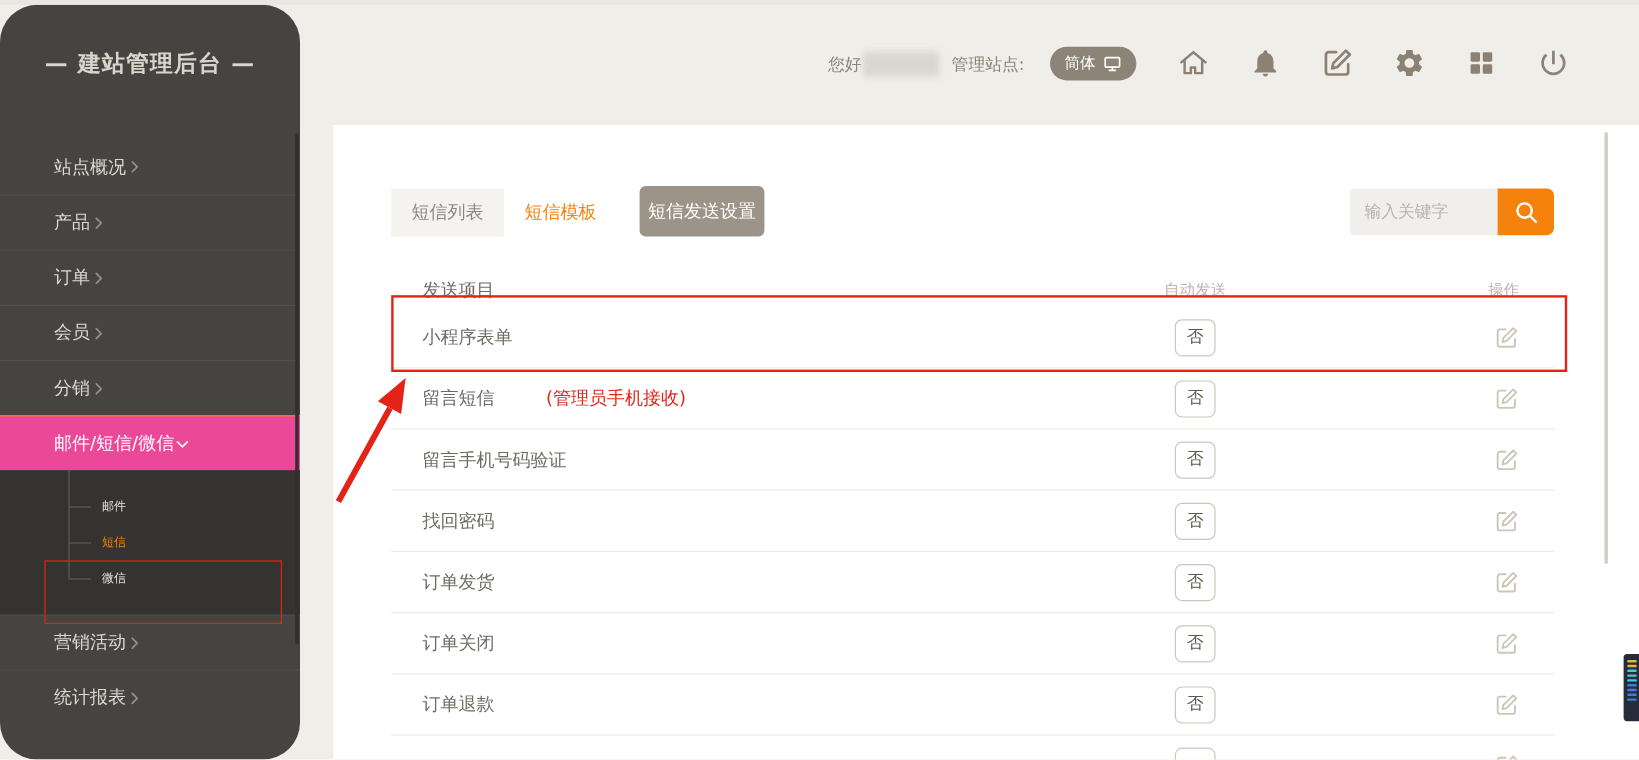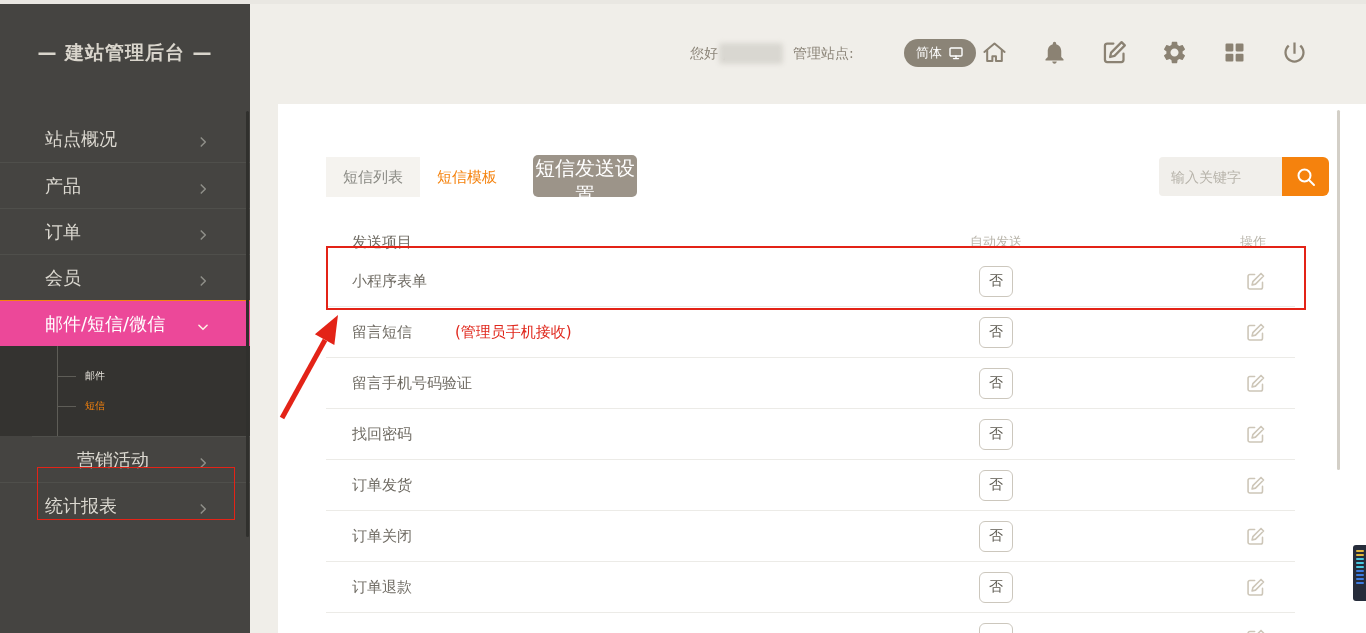--- a/index.html
+++ b/index.html
@@ -6,29 +6,29 @@
   html,body { width:1366px; height:633px; overflow:hidden; }
   body {
     position:relative;
     font-family:"DejaVu Sans","Liberation Sans",sans-serif;
     background:#f0eee9;
   }
   
   .top-strip { position:absolute; left:0; top:0; width:1366px; height:4px; background:#e9e7e2; z-index:6; }
 
   
-  .sidebar { position:absolute; left:0; top:4px; width:250px; height:629px; background:#454441; z-index:2; }
+  .sidebar { position:absolute; left:0; top:4px; width:250px; height:629px; background:#454441; z-index:2;border-radius:31px; }
   .side-title {
     margin-top:36px; text-align:center; color:#d9d5cc;
     font-size:19px; font-weight:bold; letter-spacing:1px;
   }
   .nav { position:absolute; left:0; top:112px; width:250px; }
   .nav-item {
-    height:46px; display:flex; align-items:center; justify-content:space-between;
-    padding:0 40px 0 45px; color:#dcd9d1; font-size:18px; cursor:pointer;
+    height:46px; display:flex; align-items:center; 
+    padding:0 40px 0 45px; color:#dcd9d1; font-size:15px; cursor:pointer;
     border-top:1px solid #4f4f4b;
   }
   .nav-item:first-child { border-top:none; }
   .nav-item .chev { width:14px; height:14px; color:#8f8f89; flex:0 0 auto; }
   .nav-item.active { background:#ec4899; color:#ffffff; border-top-color:#f5820d; }
   .nav-item.active .chev { color:#fdf3e4; }
   .submenu { position:relative; background:#343330; padding:15px 0; }
   .submenu .tree-v { position:absolute; left:57px; top:0; width:1px; height:90px; background:#5e5d57; }
   .sub-item {
     position:relative; height:30px; display:flex; align-items:center;
@@ -40,46 +40,45 @@
 
   
   .hdr-text { position:absolute; top:45px; color:#8b8478; font-size:14px; z-index:2; }
   .greeting { left:690px; }
   .site-label { left:793px; }
   .blur-box {
     position:absolute; left:719px; top:43px; width:64px; height:21px;
     background:#d9d7d1; border-radius:3px; filter:blur(2.5px); z-index:2;
   }
   .lang-pill {
-    position:absolute; left:904px; top:39px; height:28px; width:72px;
+    position:absolute; left:875px; top:39px; height:28px; width:72px;
     background:#8b8477; border-radius:14px; display:flex; align-items:center;
     justify-content:center; gap:6px; color:#fff; font-size:13px; cursor:pointer; z-index:2;
   }
   .icon-row { position:absolute; left:981px; top:39px; display:flex; gap:33px; z-index:2; }
   .hicon { width:27px; height:27px; color:#8b8273; cursor:pointer; display:flex; align-items:center; justify-content:center; }
   .hicon svg { width:100%; height:100%; }
 
   
   .panel { position:absolute; left:278px; top:104px; width:1172px; height:529px; background:#ffffff; z-index:1;text-decoration:underline; }
   .panel-scrollthumb { position:absolute; left:1337px; top:110px; width:3px; height:360px; background:#d3cfc7; border-radius:2px; z-index:4; }
 
   .tabs { position:absolute; left:48px; top:53px; display:flex; }
   .tab { width:94px; height:40px; display:flex; align-items:center; justify-content:center; font-size:15px; cursor:pointer; }
   .tab.inactive { background:#f5f3ef; color:#8a8a84; }
   .tab.active { background:#ffffff; color:#f5820d; }
   .settings-btn {
     position:absolute; left:255px; top:51px; width:104px; height:42px;
-    background:#9c9489; color:#ffffff; font-size:20px; border:none; border-radius:5px; cursor:pointer;
+    background:#9c9489; color:#ffffff; font-size:15px; border:none; border-radius:5px; cursor:pointer;
   }
   .searchbar { position:absolute; left:847px; top:53px; display:flex; height:39px; }
   .search-input {
     width:123px; height:39px; background:#f1efeb; border:none; outline:none;
     border-radius:4px 0 0 4px; padding:0 12px; font-size:14px; color:#6f6b63;
     font-family:"DejaVu Sans","Liberation Sans",sans-serif;
-    margin-left:34px;
   }
   .search-input::placeholder { color:#b7b3aa; }
   .search-btn {
     width:47px; height:39px; background:#f5820d; border:none; border-radius:0 6px 6px 0;
     cursor:pointer; display:flex; align-items:center; justify-content:center; color:#fff;
   }
   .search-btn svg { width:24px; height:24px; }
 
   .tbl { position:absolute; left:48px; top:124px; width:969px; }
   .tbl-head { display:flex; align-items:center; height:28px; color:#bab6ac; font-size:13px; }
@@ -135,36 +134,45 @@
       <span class="chev"><svg viewBox="0 0 24 24" fill="none" stroke="currentColor" stroke-width="2.6" stroke-linecap="round" stroke-linejoin="round">
             <polyline points="9 5 16 12 9 19"></polyline>
           </svg></span>
     </div>
     <div class="nav-item">
       <span>会员</span>
       <span class="chev"><svg viewBox="0 0 24 24" fill="none" stroke="currentColor" stroke-width="2.6" stroke-linecap="round" stroke-linejoin="round">
             <polyline points="9 5 16 12 9 19"></polyline>
           </svg></span>
     </div>
+    <div class="nav-item">
+      <span>分销</span>
+      <span class="chev"><svg viewBox="0 0 24 24" fill="none" stroke="currentColor" stroke-width="2.6" stroke-linecap="round" stroke-linejoin="round">
+            <polyline points="9 5 16 12 9 19"></polyline>
+          </svg></span>
+    </div>
     <div class="nav-item active">
       <span>邮件/短信/微信</span>
       <span class="chev"><svg viewBox="0 0 24 24" fill="none" stroke="currentColor" stroke-width="2.6" stroke-linecap="round" stroke-linejoin="round">
             <polyline points="5 9 12 16 19 9"></polyline>
           </svg></span>
     </div>
     <div class="submenu">
       <div class="tree-v"></div>
       <div class="sub-item">
         <span>邮件</span>
       </div>
       <div class="sub-item active">
         <span>短信</span>
       </div>
-    </div>
-    <div class="nav-item" style="border-top:1px solid #4f4f4b;margin-left:32px;">
+      <div class="sub-item">
+        <span>微信</span>
+      </div>
+    </div>
+    <div class="nav-item" style="border-top:1px solid #4f4f4b;">
       <span>营销活动</span>
       <span class="chev"><svg viewBox="0 0 24 24" fill="none" stroke="currentColor" stroke-width="2.6" stroke-linecap="round" stroke-linejoin="round">
             <polyline points="9 5 16 12 9 19"></polyline>
           </svg></span>
     </div>
     <div class="nav-item">
       <span>统计报表</span>
       <span class="chev"><svg viewBox="0 0 24 24" fill="none" stroke="currentColor" stroke-width="2.6" stroke-linecap="round" stroke-linejoin="round">
             <polyline points="9 5 16 12 9 19"></polyline>
           </svg></span>

